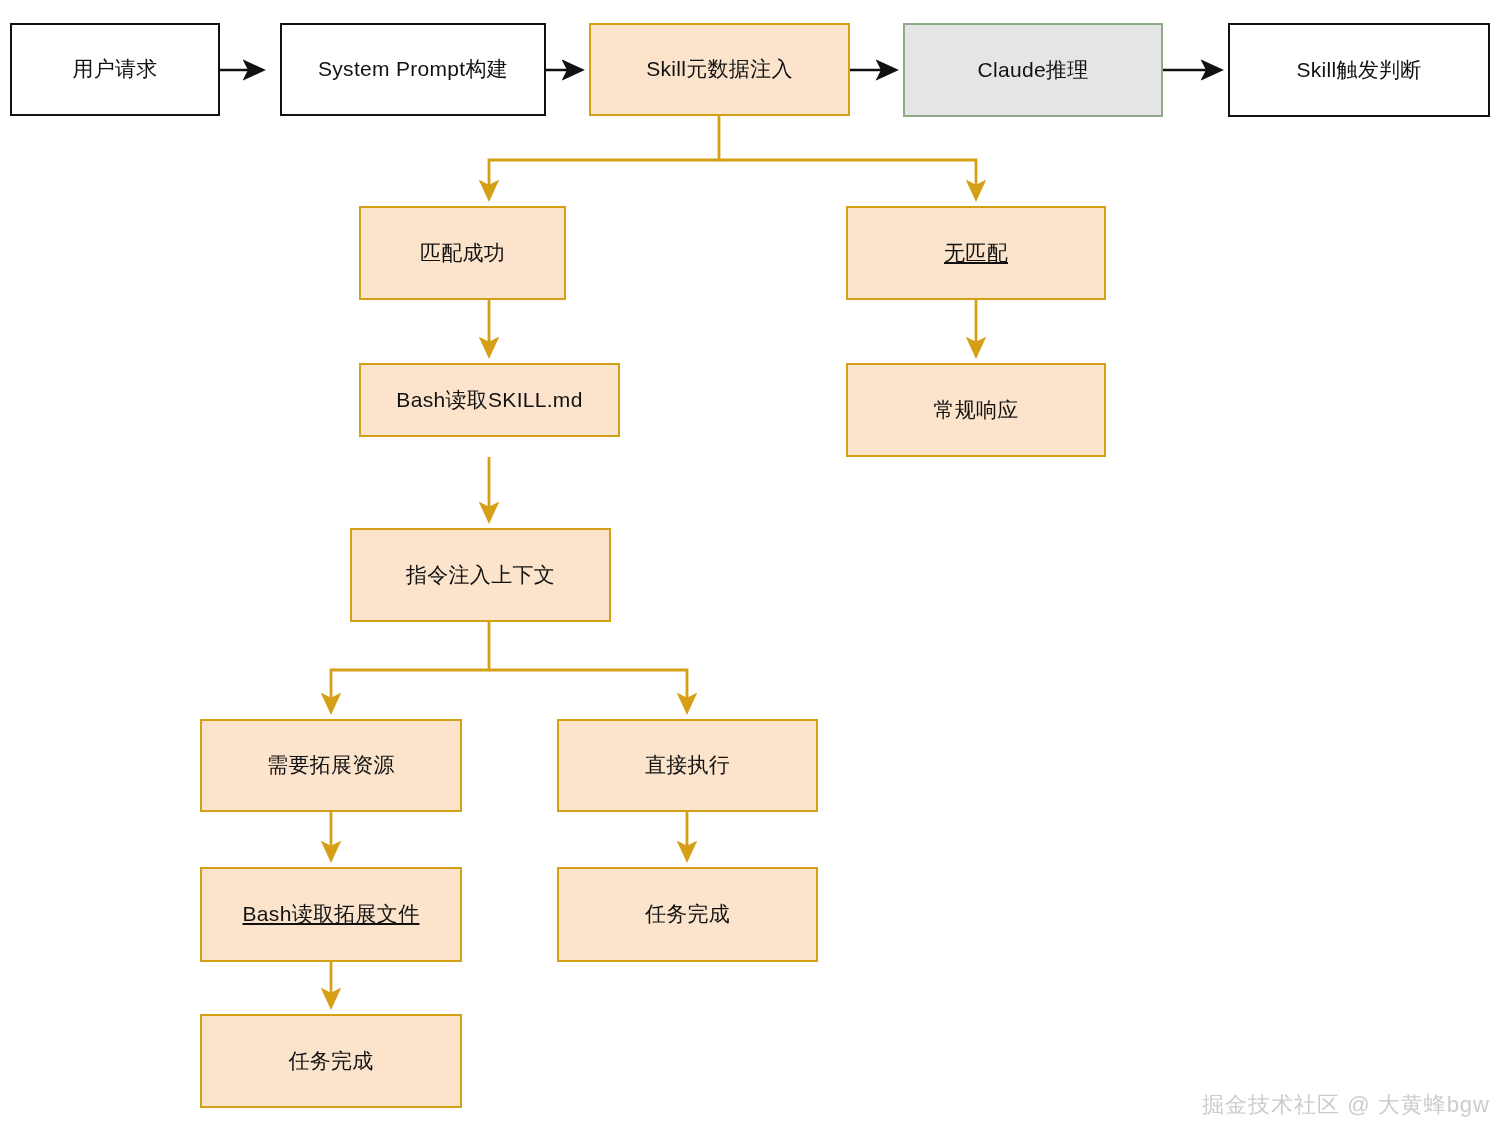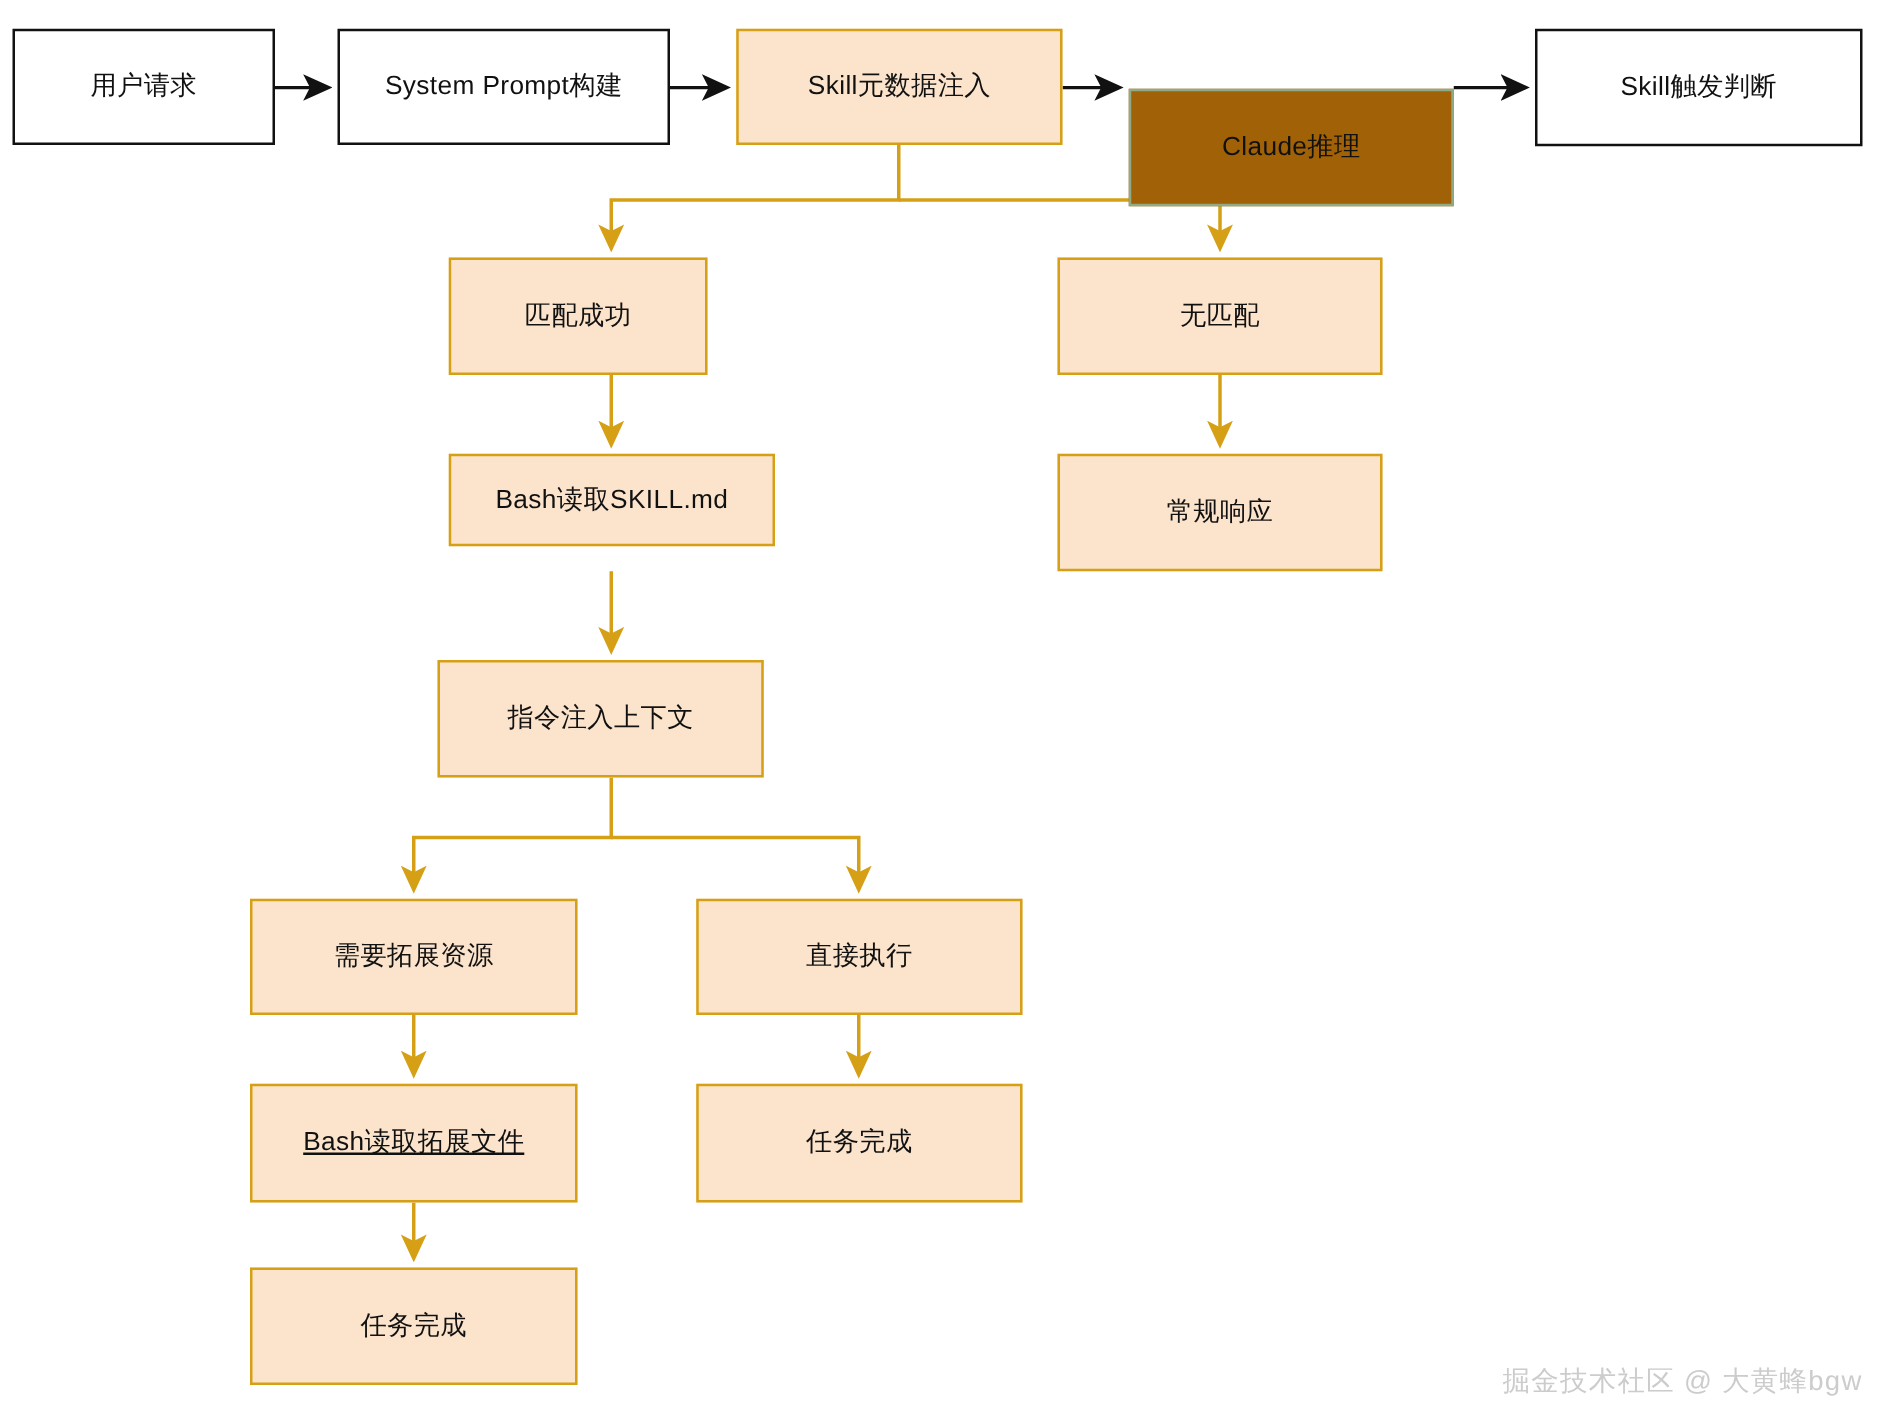--- a/index.html
+++ b/index.html
@@ -41,23 +41,22 @@
   }
   .node.plain {
     background: #ffffff;
     border: 2.5px solid #111111;
   }
   .node.orange {
     background: #fce4cc;
     border: 2.5px solid #d6a016;
   }
   .node.green {
-    background: #a16207;
+    background: #e5e5e5;
     border: 2.5px solid #8faa86;
-    margin-top: 48px;
   }
   .node-label {
     display: block;
   }
   #watermark {
     position: absolute;
     right: 20px;
     bottom: 18px;
     color: #cccccc;
     font-size: 22px;
@@ -112,36 +111,36 @@
       <path d="M687,812 L687,859" stroke="#d6a016" stroke-width="2.8" fill="none" marker-end="url(#arrow-orange)"></path>
 
       <path d="M331,962 L331,1006" stroke="#d6a016" stroke-width="2.8" fill="none" marker-end="url(#arrow-orange)"></path>
     </g>
   </svg>
 
   <div id="nodes">
       <div class="node plain" style="left: 10px; top: 23px; width: 210px; height: 93px;">
         <span class="node-label">用户请求</span>
       </div>
-      <div class="node plain" style="left: 270px; top: 23px; width: 266px; height: 93px;">
+      <div class="node plain" style="left: 280px; top: 23px; width: 266px; height: 93px;">
         <span class="node-label">System Prompt构建</span>
       </div>
       <div class="node orange" style="left: 589px; top: 23px; width: 261px; height: 93px;">
         <span class="node-label">Skill元数据注入</span>
       </div>
       <div class="node green" style="left: 903px; top: 23px; width: 260px; height: 94px;">
         <span class="node-label">Claude推理</span>
       </div>
       <div class="node plain" style="left: 1228px; top: 23px; width: 262px; height: 94px;">
         <span class="node-label">Skill触发判断</span>
       </div>
       <div class="node orange" style="left: 359px; top: 206px; width: 207px; height: 94px;">
         <span class="node-label">匹配成功</span>
       </div>
-      <div class="node orange" style="left: 846px; top: 206px; width: 260px; height: 94px;">
+      <div class="node orange" style="left: 846px; top: 206px; width: 260px; height: 94px; text-decoration: underline;">
         <span class="node-label">无匹配</span>
       </div>
       <div class="node orange" style="left: 359px; top: 363px; width: 261px; height: 74px;">
         <span class="node-label">Bash读取SKILL.md</span>
       </div>
       <div class="node orange" style="left: 846px; top: 363px; width: 260px; height: 94px;">
         <span class="node-label">常规响应</span>
       </div>
       <div class="node orange" style="left: 350px; top: 528px; width: 261px; height: 94px;">
         <span class="node-label">指令注入上下文</span>

